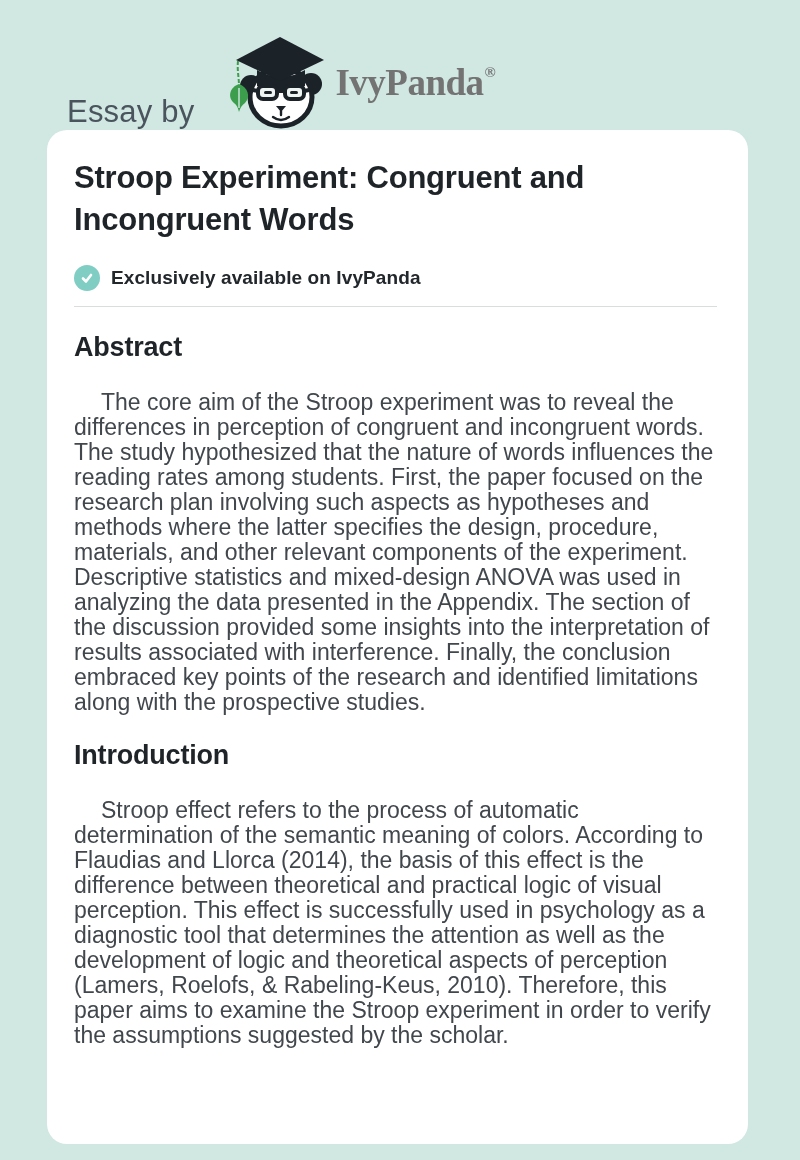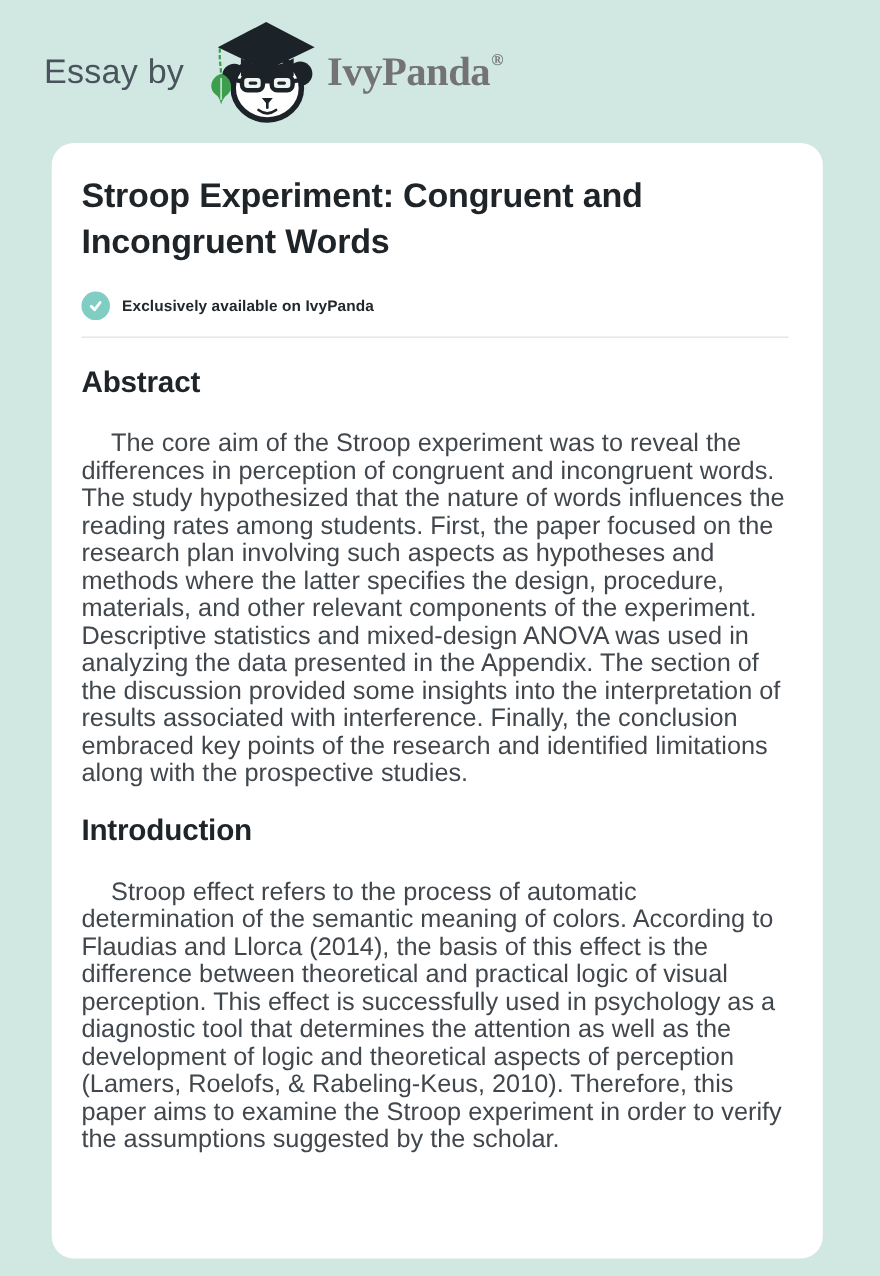--- a/index.html
+++ b/index.html
@@ -9,23 +9,24 @@
     background: #d0e7e2;
     font-family: "Liberation Sans", sans-serif;
     overflow: hidden;
     position: relative;
   }
 
   
   .site-header {
     height: 130px;
     display: flex;
-    align-items: center;
-    padding-left: 40px;
+    align-items: flex-end;
+    padding-left: 67px;
     box-sizing: border-box;
+    gap: 11px;
   }
   .essay-by {
     font-size: 31px;
     color: #4a545d;
     letter-spacing: 0.2px;
   }
   .brand-logo {
     display: flex;
     align-items: center;
     margin-left: 22px;
@@ -76,21 +77,21 @@
     height: 26px;
     border-radius: 50%;
     background: #7fcdc3;
     display: flex;
     align-items: center;
     justify-content: center;
     flex: 0 0 auto;
   }
   .availability-text {
     margin-left: 11px;
-    font-size: 14px;
+    font-size: 19px;
     font-weight: 700;
     color: #22272b;
     letter-spacing: 0.1px;
   }
   .divider {
     border: none;
     border-top: 1px solid #dadddd;
     margin: 0;
   }
   .essay-section h2 {

